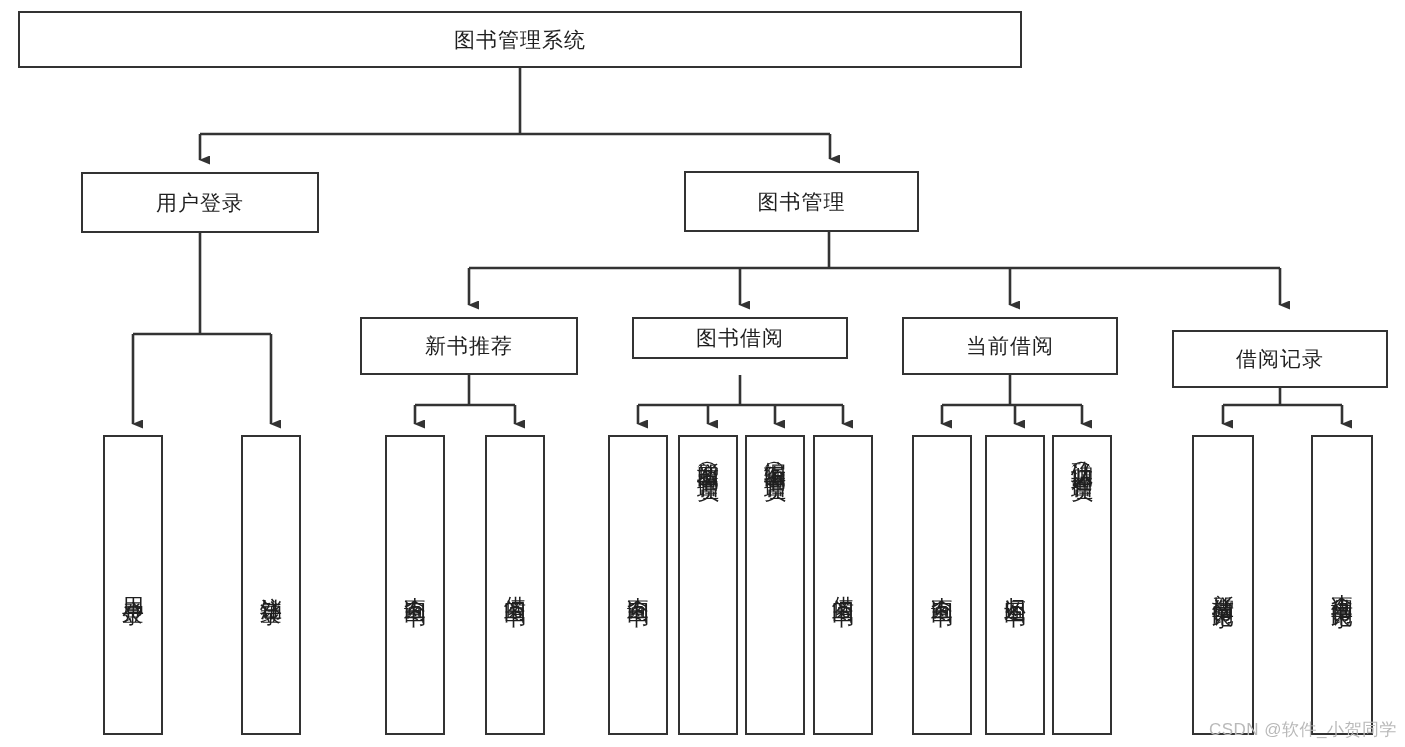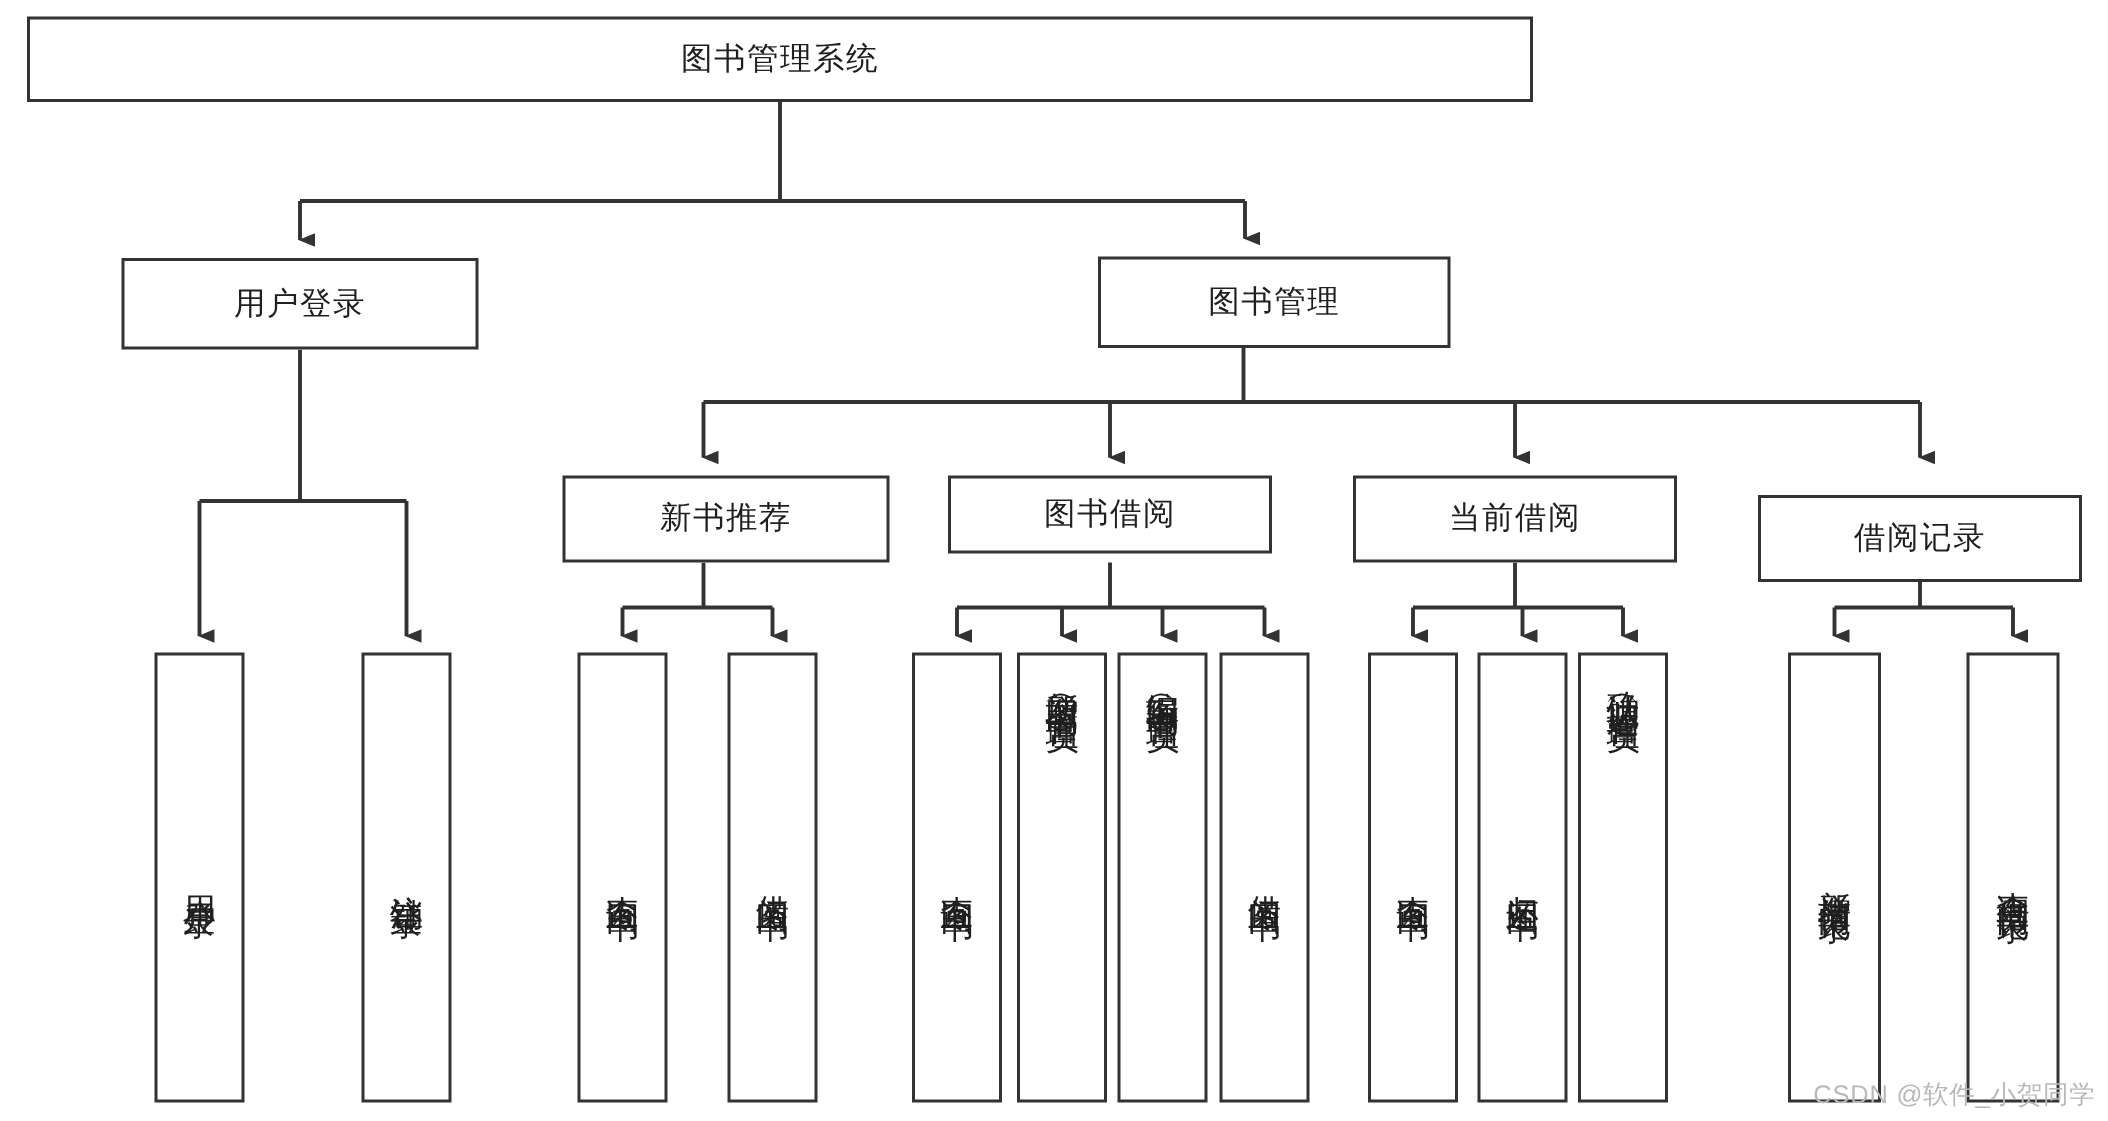--- a/index.html
+++ b/index.html
@@ -123,28 +123,28 @@
     </g>
   </svg>
 
   <div class="node horiz" style="left:18px;top:11px;width:1004px;height:57px;">
     <span>图书管理系统</span>
   </div>
 
   <div class="node horiz" style="left:81px;top:172px;width:238px;height:61px;">
     <span>用户登录</span>
   </div>
-  <div class="node horiz" style="left:732px;top:171px;width:235px;height:61px;">
+  <div class="node horiz" style="left:684px;top:171px;width:235px;height:61px;">
     <span>图书管理</span>
   </div>
 
-  <div class="node horiz" style="left:360px;top:317px;width:218px;height:58px;margin-left:15px;">
+  <div class="node horiz" style="left:360px;top:317px;width:218px;height:58px;">
     <span>新书推荐</span>
   </div>
-  <div class="node horiz" style="left:632px;top:317px;width:216px;height:52px;">
+  <div class="node horiz" style="left:632px;top:317px;width:216px;height:42px;">
     <span>图书借阅</span>
   </div>
   <div class="node horiz" style="left:902px;top:317px;width:216px;height:58px;">
     <span>当前借阅</span>
   </div>
   <div class="node horiz" style="left:1172px;top:330px;width:216px;height:58px;">
     <span>借阅记录</span>
   </div>
 
   <div class="node vert mid" style="left:103px;top:435px;width:60px;height:300px;">

